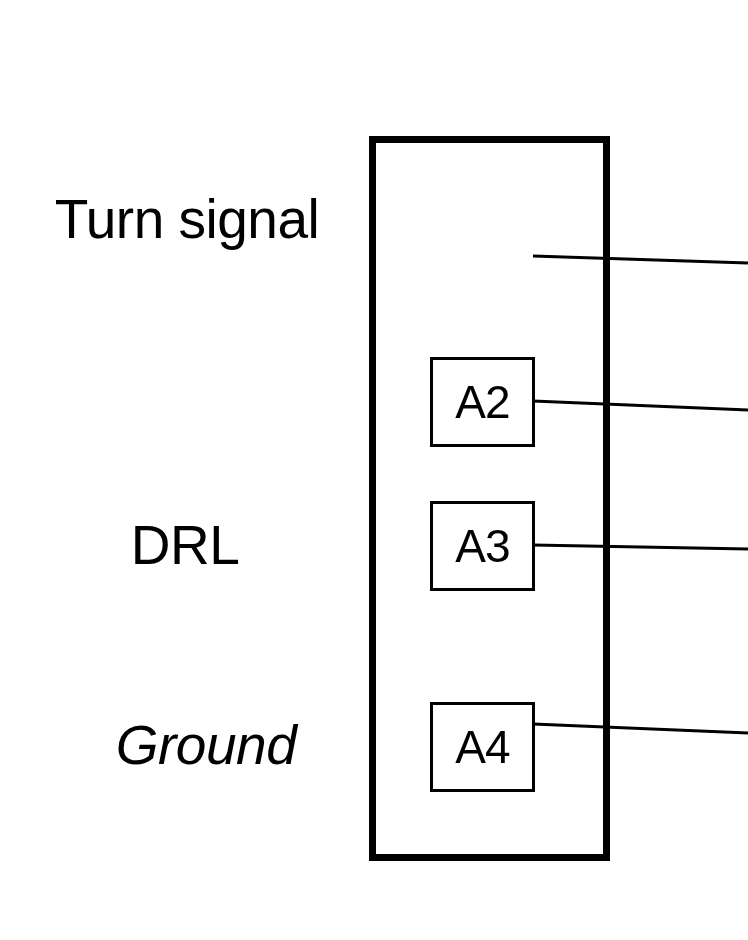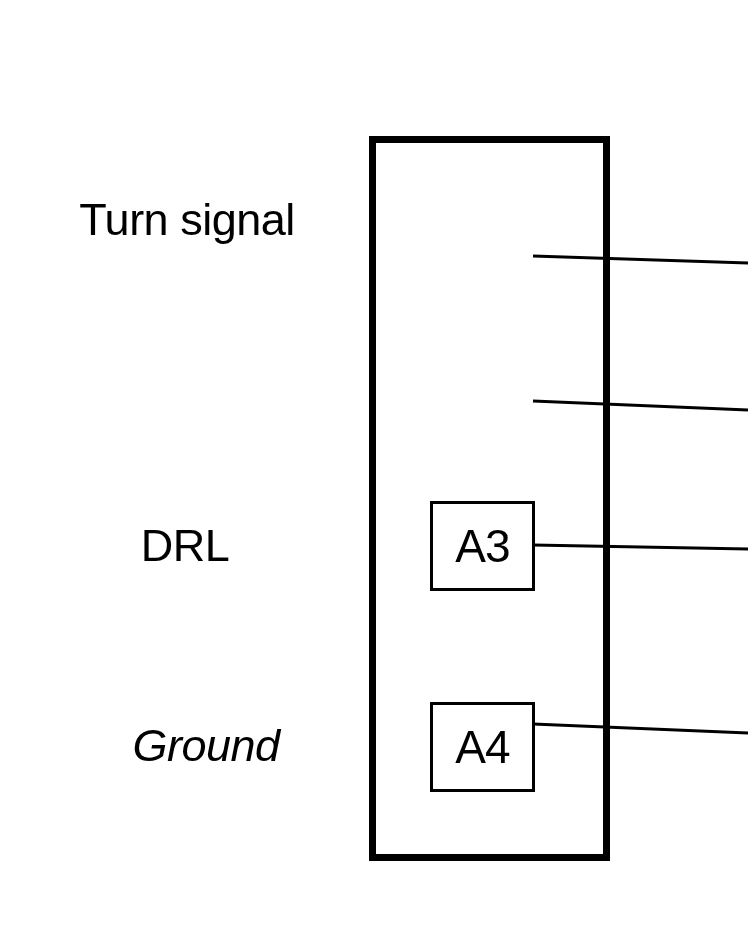--- a/index.html
+++ b/index.html
@@ -48,21 +48,21 @@
     letter-spacing: -1px;
   }
   .pin-1 { top: 209px; }
   .pin-2 { top: 357px; }
   .pin-3 { top: 501px; }
   .pin-4 { top: 702px; text-align: right; }
   .function-label {
     position: absolute;
     transform: translate(-50%, -50%);
     white-space: nowrap;
-    font-size: 45px;
+    font-size: 55px;
     letter-spacing: -0.5px;
     line-height: 1;
   }
   .fl-1 { left: 187px; top: 219px; }
   .fl-2 { left: 167px; top: 380px; }
   .fl-3 { left: 185px; top: 545px; }
   .fl-4 { left: 206px; top: 745px; font-style: italic; }
 </style>
 </head>
 <body>
@@ -75,20 +75,23 @@
     <line x1="533" y1="545" x2="748" y2="549" stroke="#000000" stroke-width="3"></line>
     <line x1="533" y1="724" x2="748" y2="733" stroke="#000000" stroke-width="3"></line>
   </svg>
 
   <div class="function-label fl-1">Turn signal</div>
   <div class="function-label fl-3">DRL</div>
   <div class="function-label fl-4">Ground</div>
 
   <div class="connector-body"></div>
 
+  <div class="pin-box pin-2">
+    <span>A2</span>
+  </div>
   <div class="pin-box pin-3">
     <span>A3</span>
   </div>
   <div class="pin-box pin-4">
     <span>A4</span>
   </div>
 
 </div>
 
 </body></html>

